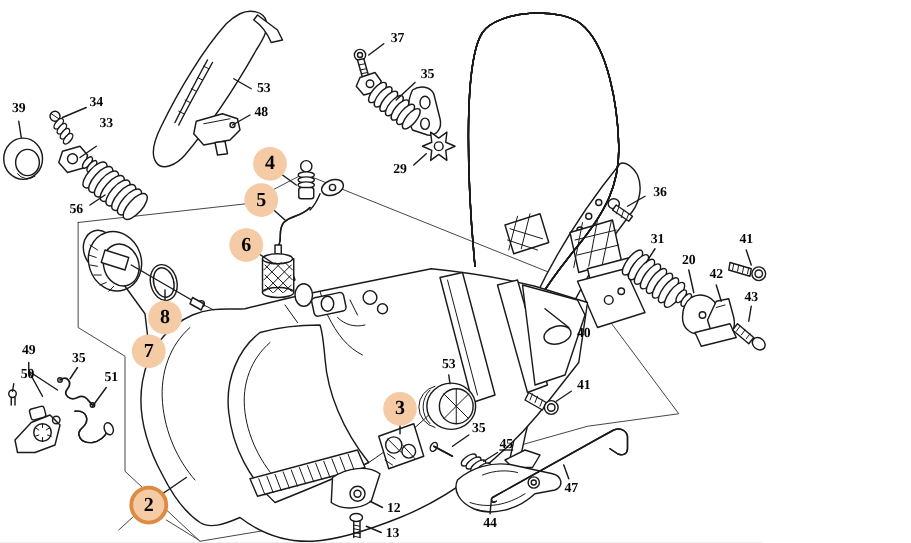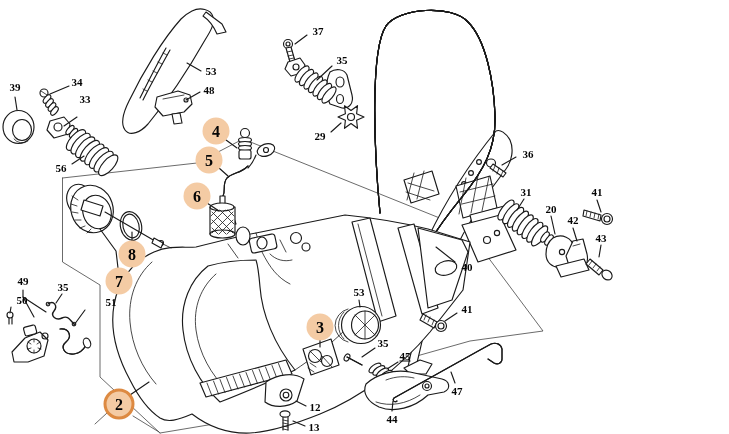--- a/index.html
+++ b/index.html
@@ -371,21 +371,21 @@
       <div class="part-label" style="left: 601px; top: 238px;">43</div>
       <div class="part-label" style="left: 467px; top: 267px;">40</div>
       <div class="part-label circled" style="left: 216px; top: 131px;">4</div>
       <div class="part-label circled" style="left: 209px; top: 160px;">5</div>
       <div class="part-label circled" style="left: 197px; top: 196px;">6</div>
       <div class="part-label circled" style="left: 132px; top: 254px;">8</div>
       <div class="part-label circled" style="left: 119px; top: 281px;">7</div>
       <div class="part-label" style="left: 23px; top: 281px;">49</div>
       <div class="part-label" style="left: 22px; top: 300px;">50</div>
       <div class="part-label" style="left: 63px; top: 287px;">35</div>
-      <div class="part-label" style="left: 89px; top: 302px; margin-left: 22px;">51</div>
+      <div class="part-label" style="left: 89px; top: 302px;">51</div>
       <div class="part-label circled ringed" style="left: 119px; top: 404px;">2</div>
       <div class="part-label circled" style="left: 320px; top: 327px;">3</div>
       <div class="part-label" style="left: 359px; top: 292px;">53</div>
       <div class="part-label" style="left: 467px; top: 309px;">41</div>
       <div class="part-label" style="left: 383px; top: 343px;">35</div>
       <div class="part-label" style="left: 405px; top: 356px; text-decoration: underline;">45</div>
       <div class="part-label" style="left: 392px; top: 419px;">44</div>
       <div class="part-label" style="left: 457px; top: 391px;">47</div>
       <div class="part-label" style="left: 315px; top: 407px;">12</div>
       <div class="part-label" style="left: 314px; top: 427px;">13</div>

